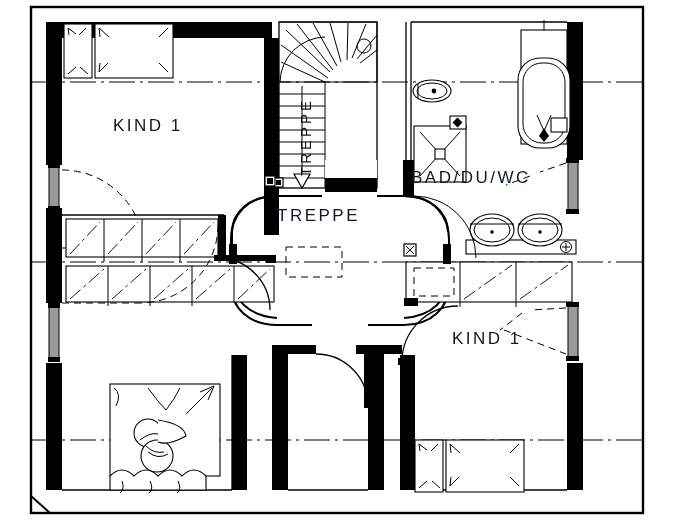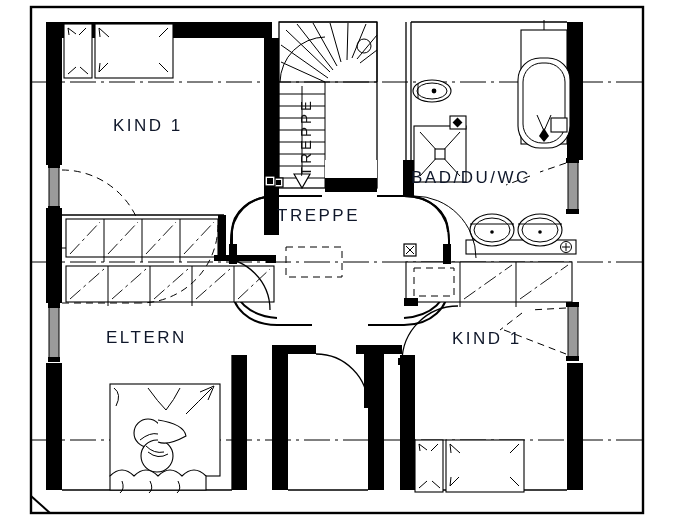--- a/index.html
+++ b/index.html
@@ -408,17 +408,16 @@
     </g>
 
   </svg>
 
   <div class="room-label" style="left:113px;top:116px;">KIND 1</div>
 
   <div class="room-label" style="left:277px;top:206px;">TREPPE</div>
 
   <div class="room-label" style="left:411px;top:168px;">BAD/DU/WC</div>
 
-  <div class="room-label" style="left:106px;top:328px;">ELTERN</div>
 
   <div class="room-label" style="left:452px;top:329px;">KIND 1</div>
 
 </div>
 
 </body></html>

